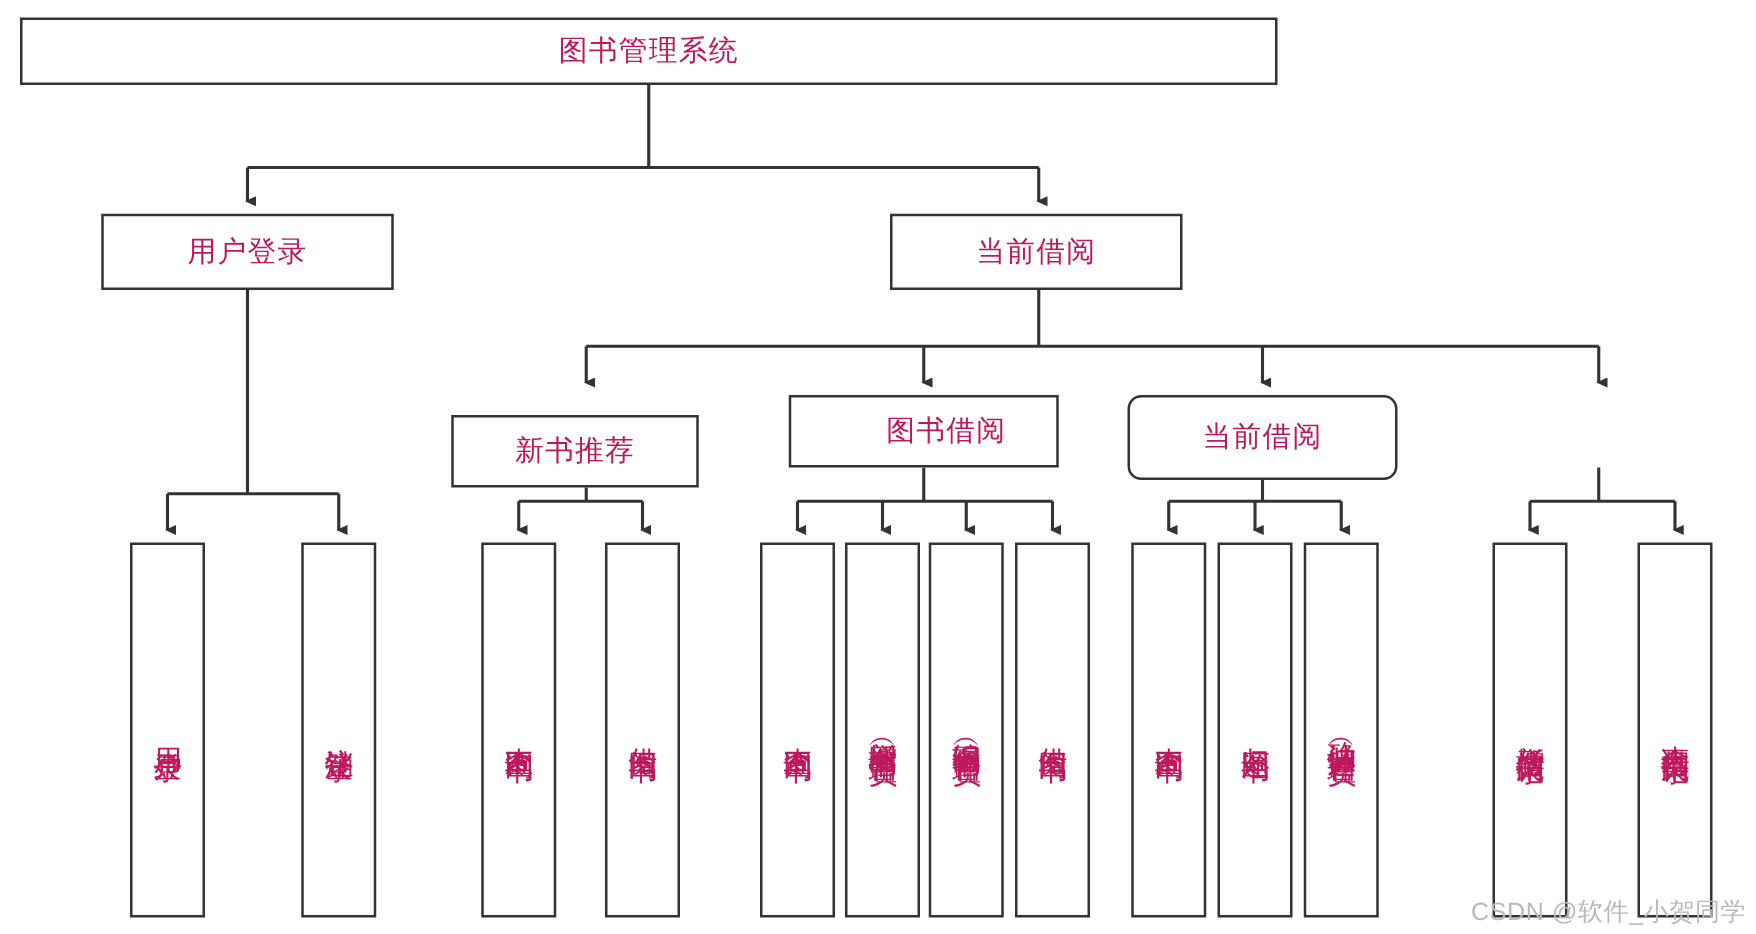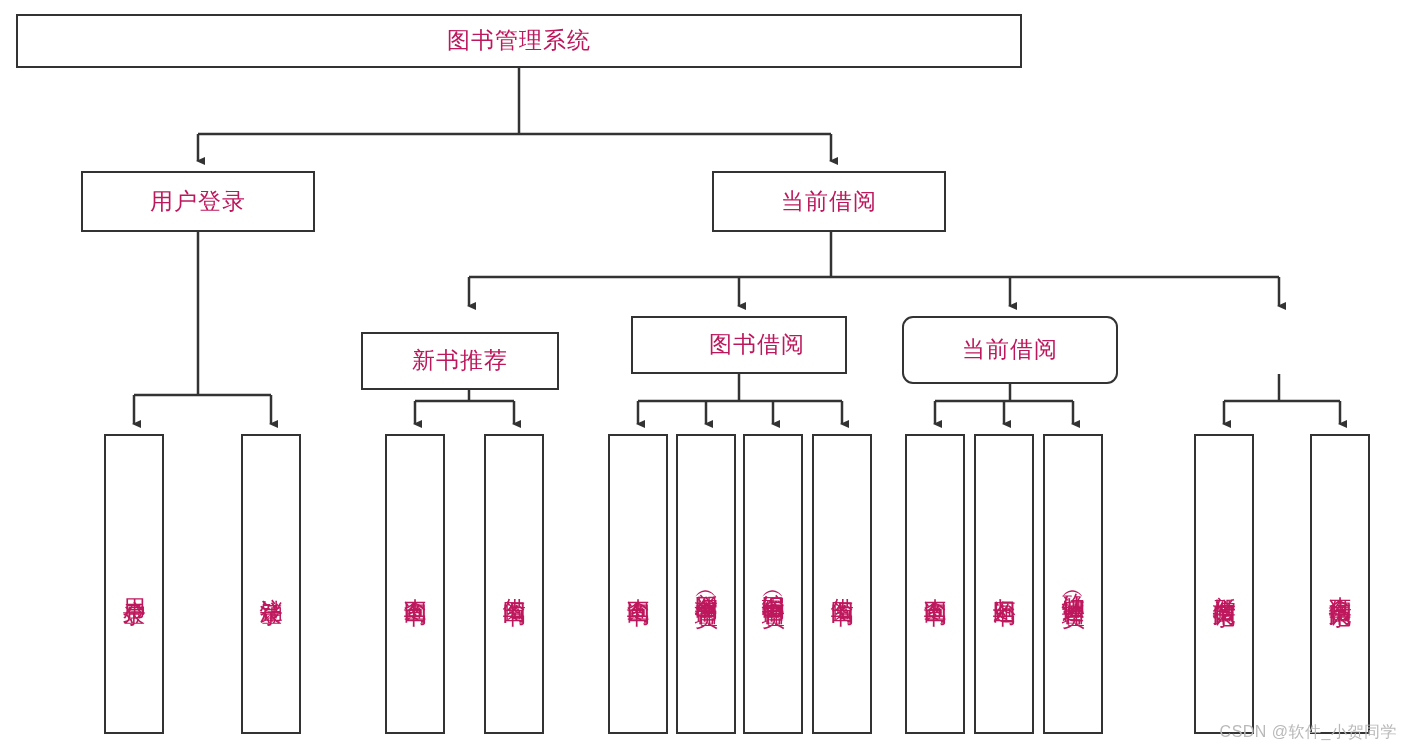--- a/index.html
+++ b/index.html
@@ -52,21 +52,21 @@
   }
   .node.vert .vlabel {
     writing-mode: vertical-rl;
     text-orientation: upright;
     white-space: nowrap;
   }
   #watermark {
     position: absolute;
     right: 8px;
     bottom: 4px;
-    font-size: 16px;
+    font-size: 20px;
     color: #b9b9b9;
     letter-spacing: 0.5px;
     white-space: nowrap;
   }
 </style>
 </head>
 <body>
 
 <div id="canvas">
 

